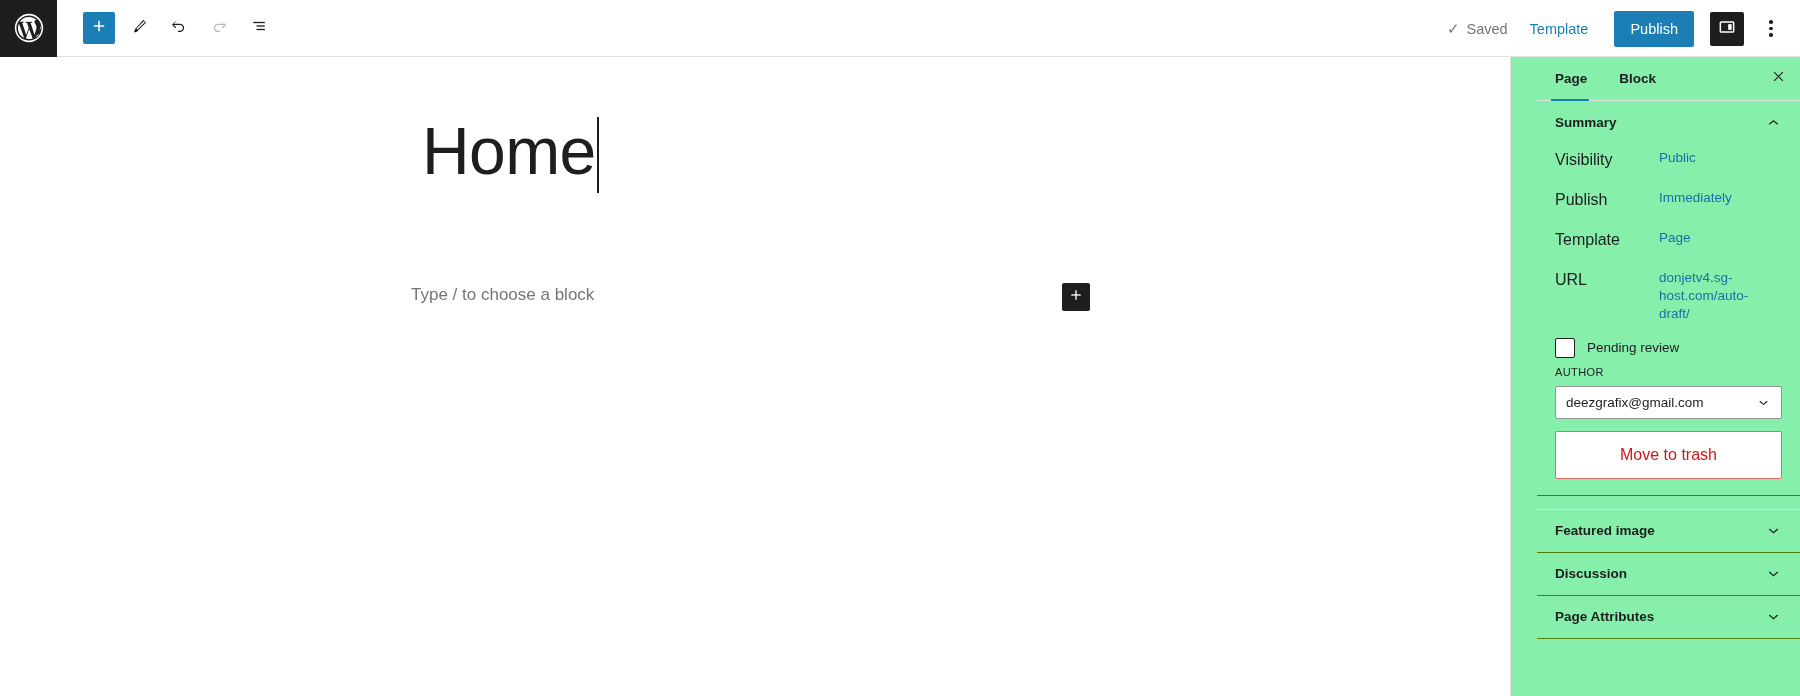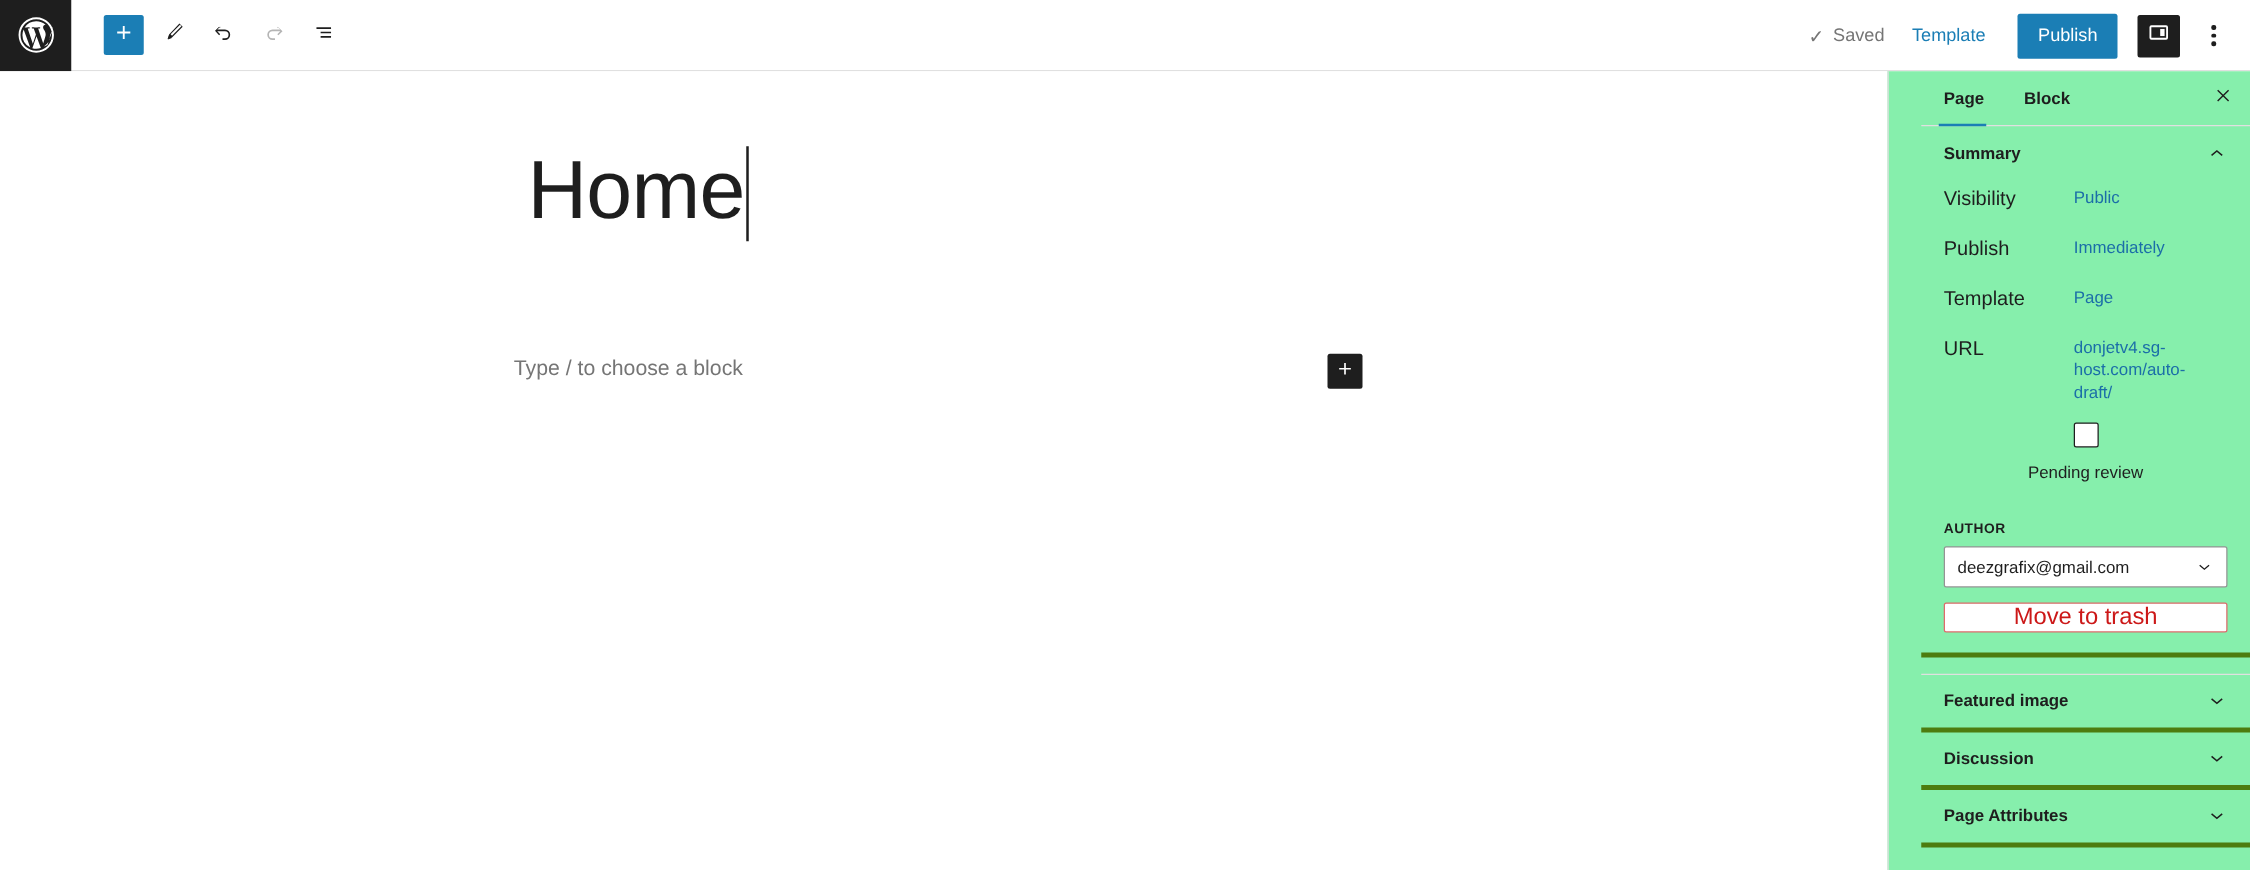--- a/index.html
+++ b/index.html
@@ -120,21 +120,21 @@
   .sb-tab.active::after {
     content: ""; position: absolute; left: 14px; right: 14px; bottom: -1px;
     height: 2px; background: #1b7eb5;
   }
   .sb-close {
     margin-left: auto; width: 44px;
     display: flex; align-items: center; justify-content: center;
     cursor: pointer; color: #1e1e1e; font-size: 18px;
   }
 
-  .panel { border-bottom: 4px solid #4d7c0f; }
+  .panel { border-bottom: 1px solid #4d7c0f; }
   .panel-header {
     height: 42px; display: flex; align-items: center;
     padding: 0 18px; cursor: pointer;
   }
   .panel-title { font-size: 13.5px; font-weight: 600; color: #1e1e1e; }
   .panel-chevron { margin-left: auto; color: #1e1e1e; display:flex; }
 
   .panel-body { padding: 2px 18px 16px 18px; }
 
   .sum-row {
@@ -143,42 +143,42 @@
   }
   .sum-label {
     width: 104px; flex: 0 0 104px;
     font-size: 16px; color: #1e1e1e; padding-top: 2px;
   }
   .sum-value {
     font-size: 13.5px; color: #1b6ea8; cursor: pointer;
     line-height: 1.35; word-break: break-word; max-width: 120px;
   }
 
-  .checkbox-row { display: flex; align-items: center; gap: 12px; margin-top: 14px; flex-direction: column; }
+  .checkbox-row { display: flex; align-items: center; gap: 12px; margin-top: 14px; }
   .checkbox {
     width: 20px; height: 20px; border: 1.5px solid #1e1e1e;
     border-radius: 2px; background: #fff; cursor: pointer; flex:0 0 20px;
   }
   .checkbox-label { font-size: 13.5px; color: #1e1e1e; }
 
   .field-label {
-    font-size: 11px; font-weight: 700; letter-spacing: 0.4px;
-    color: #1e1e1e; margin-top: 32px; margin-bottom: 8px;
+    font-size: 11px; font-weight: 400; letter-spacing: 0.4px;
+    color: #1e1e1e; margin-top: 8px; margin-bottom: 8px;
   }
   .select-box {
     height: 33px; border: 1px solid #949494; border-radius: 2px;
     display: flex; align-items: center; padding: 0 10px;
     font-size: 13.5px; color: #1e1e1e; background: #fff; cursor: pointer;
   }
   .select-box .chev { margin-left: auto; display:flex; }
 
   .trash-btn {
-    margin-top: 12px; height: 24px; width: 100%;
+    margin-top: 12px; height: 48px; width: 100%;
     border: 1px solid #dd6b6b; border-radius: 2px; background: #fff;
-    color: #cc1818; font-size: 19px; cursor: pointer;
+    color: #cc1818; font-size: 16px; cursor: pointer;
     display: flex; align-items: center; justify-content: center;
   }
 
   .panel-spacer { height: 14px; border-bottom: 1px solid #e0e0e0; }
 </style>
 </head>
 <body>
 
 <div id="app">
 

